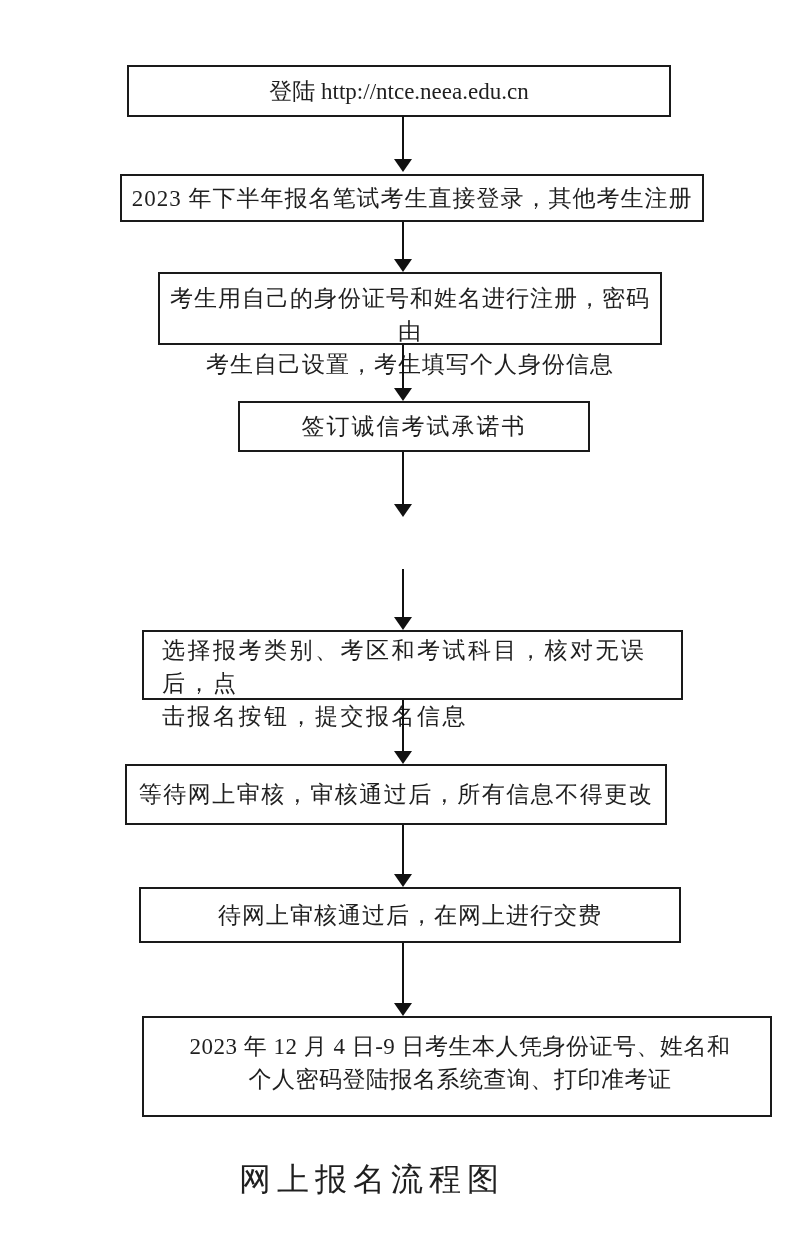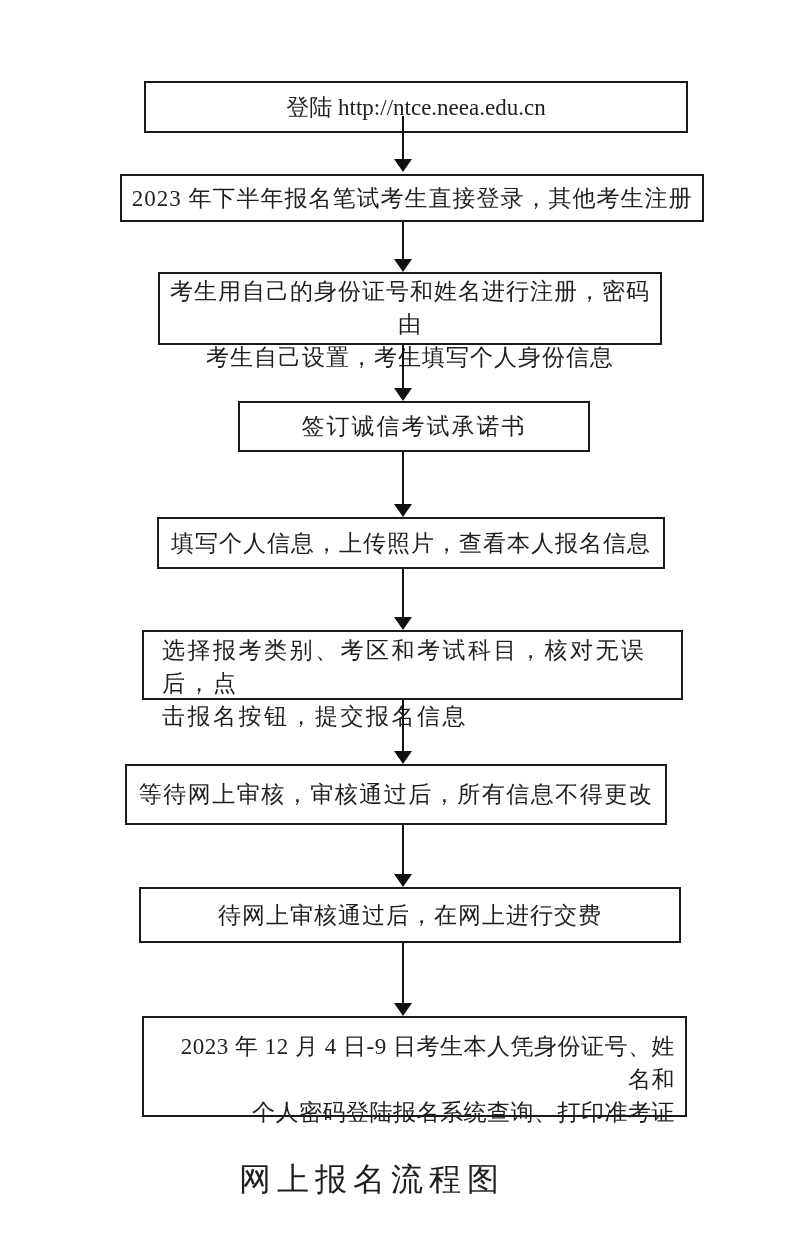--- a/index.html
+++ b/index.html
@@ -30,29 +30,29 @@
   .flow-box.center {
     display: flex;
     align-items: center;
     justify-content: center;
     text-align: center;
   }
   .flow-box .line {
     display: block;
   }
   
-  .b1 { left: 127px; top: 81px;  width: 544px; height: 52px; margin-left: 17px; }
+  .b1 { left: 127px; top: 65px;  width: 544px; height: 52px; }
   .b2 { left: 120px; top: 174px; width: 584px; height: 48px; letter-spacing: 1px; }
-  .b3 { left: 158px; top: 272px; width: 504px; height: 73px; text-align: center; padding-top: 1px; letter-spacing: 1px; }
+  .b3 { left: 158px; top: 272px; width: 504px; height: 73px; text-align: center; padding-top: 8px; letter-spacing: 1px; }
   .b4 { left: 238px; top: 401px; width: 352px; height: 51px; letter-spacing: 2px; }
   .b5 { left: 157px; top: 517px; width: 508px; height: 52px; letter-spacing: 1px; }
   .b6 { left: 142px; top: 630px; width: 541px; height: 70px; text-align: left; padding: 2px 10px 0 18px; letter-spacing: 2.5px; }
   .b7 { left: 125px; top: 764px; width: 542px; height: 61px; letter-spacing: 1.5px; }
   .b8 { left: 139px; top: 887px; width: 542px; height: 56px; letter-spacing: 1px; }
-  .b9 { left: 142px; top: 1016px; width: 545px; height: 101px; text-align: right; padding: 12px 10px 8px 16px; letter-spacing: 0.5px; }
+  .b9 { left: 142px; top: 1016px; width: 630px; height: 101px; text-align: center; padding: 12px 10px 8px 16px; letter-spacing: 0.5px; }
 
   
   .arrow {
     position: absolute;
     left: 402px;
     width: 2px;
     background: #111111;
   }
   .arrow::after {
     content: "";
@@ -108,23 +108,20 @@
   </div>
 
   <div class="arrow a3"></div>
 
   <div class="flow-box b4 center">
     <span class="line">签订诚信考试承诺书</span>
   </div>
 
   <div class="arrow a4"></div>
 
-  <div class="flow-box b5 center">
-    <span class="line">填写个人信息，上传照片，查看本人报名信息</span>
-  </div>
 
   <div class="arrow a5"></div>
 
   <div class="flow-box b6">
     <span class="line">选择报考类别、考区和考试科目，核对无误后，点</span>
     <span class="line">击报名按钮，提交报名信息</span>
   </div>
 
   <div class="arrow a6"></div>
 

